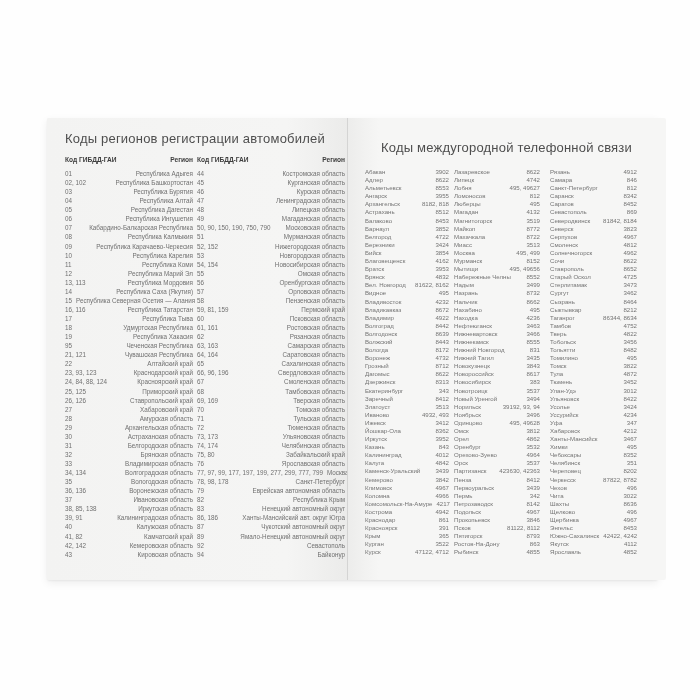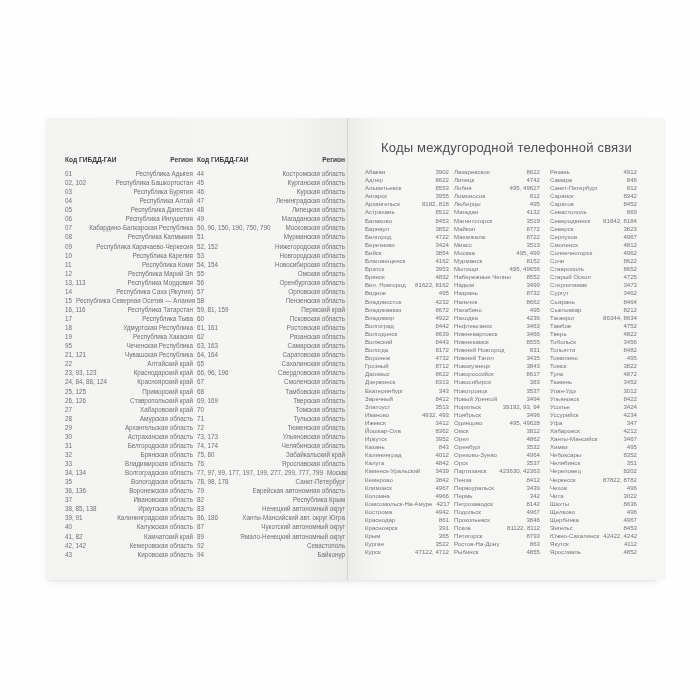--- a/index.html
+++ b/index.html
@@ -58,20 +58,21 @@
   .rp-col1{left:18px;top:50px;width:84px;}
   .rp-col2{left:107px;top:50px;width:86px;}
   .rp-col3{left:203px;top:50px;width:87px;}
 </style>
 </head>
 <body>
 
 <div class="book">
 
   <div class="page page-left lp">
+    <div class="page-title lp-title">Коды регионов регистрации автомобилей</div>
 
     <div class="colgroup lp-col1">
       <div class="col-header">
         <span>Код ГИБДД-ГАИ</span>
         <span>Регион</span>
       </div>
       <div class="rows">
 
           <div class="row">
             <span class="key">01</span>

